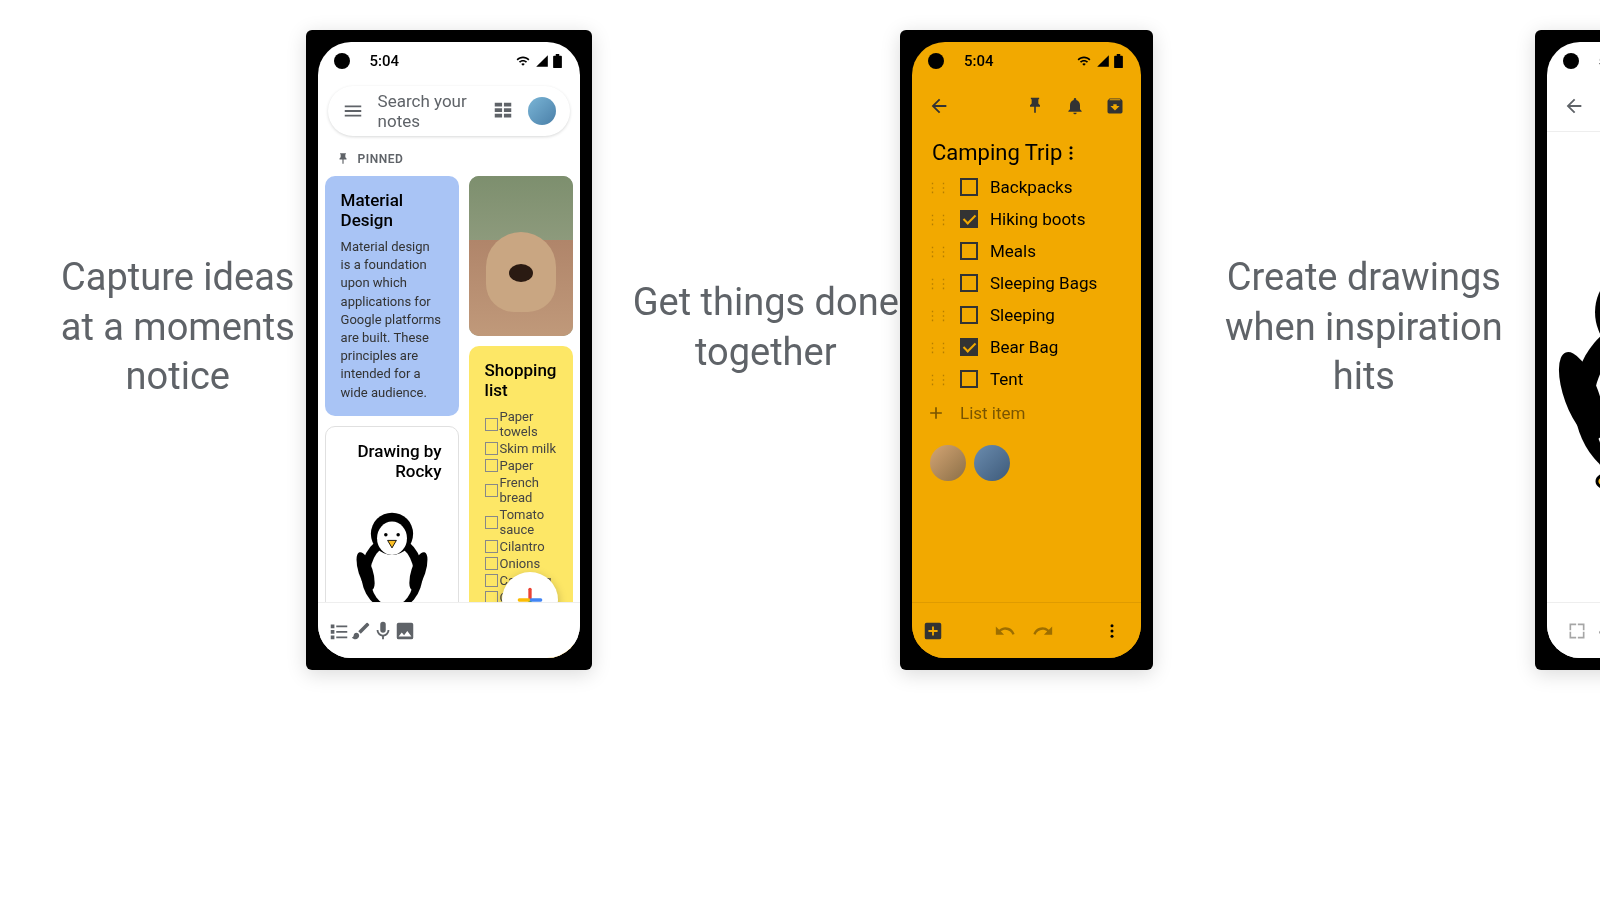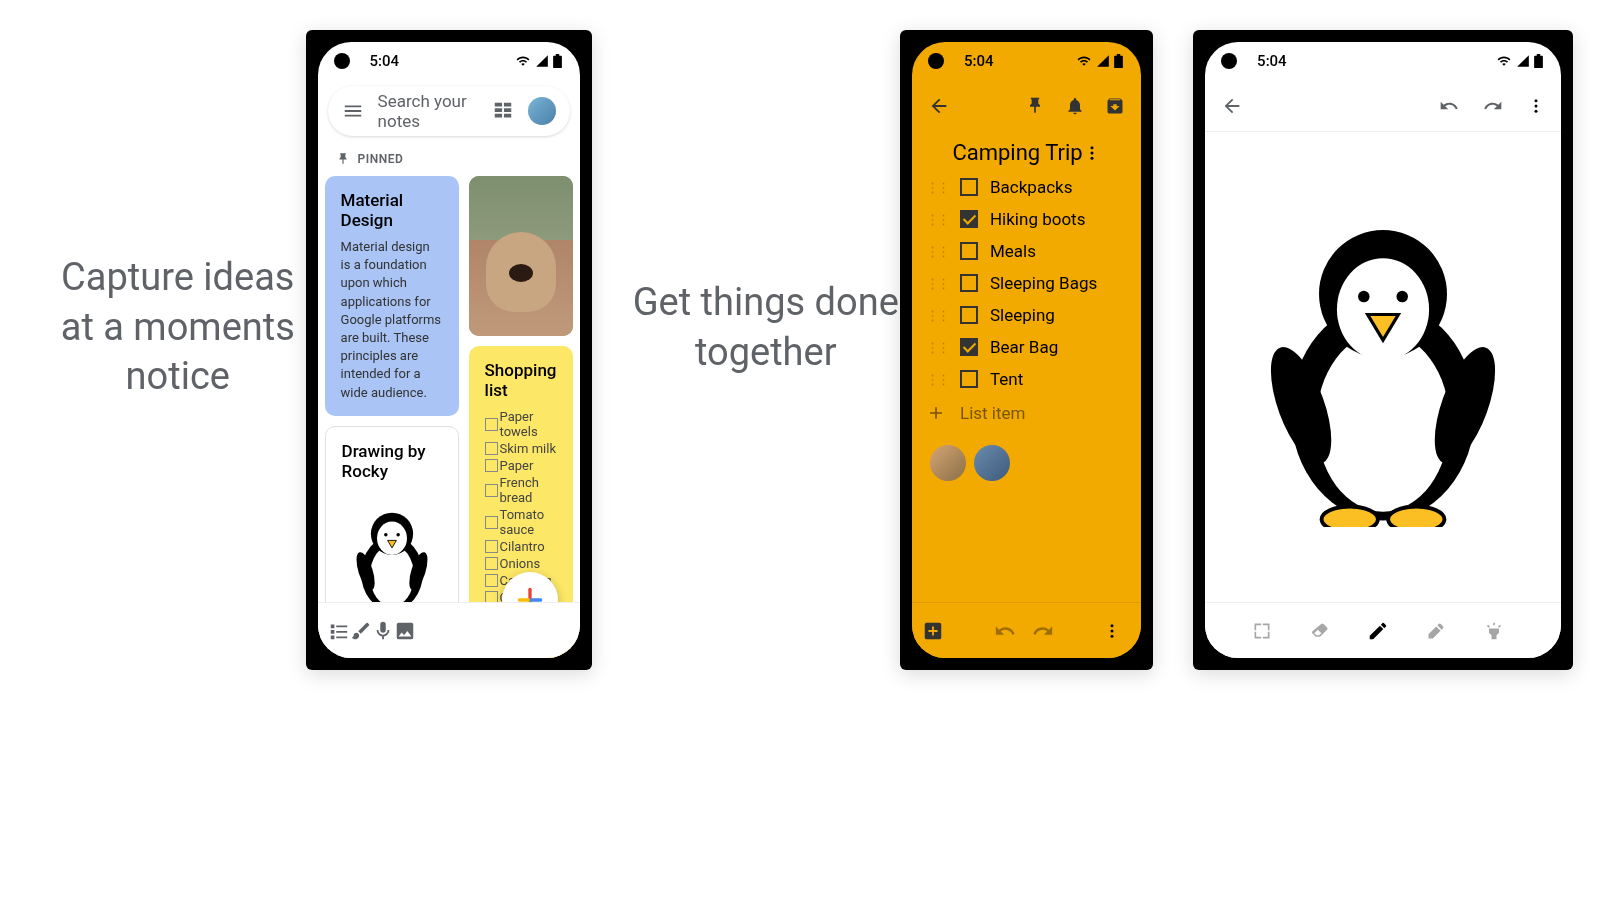--- a/index.html
+++ b/index.html
@@ -33,21 +33,21 @@
 .card .body{font-size:13px;line-height:1.4;color:#333}
 .shopitem{display:flex;align-items:center;gap:2px;font-size:13px;color:#444;padding:1px 0}
 .shopbox{width:13px;height:13px;border:1.5px solid #888;flex-shrink:0}
 .fab{position:absolute;bottom:30px;right:22px;width:56px;height:56px;border-radius:50%;background:#fff;box-shadow:0 3px 10px rgba(0,0,0,.25);display:flex;align-items:center;justify-content:center}
 .bottombar{position:absolute;bottom:0;left:0;right:0;height:56px;background:#fff;border-top:1px solid #eee;display:flex;align-items:center;justify-content:space-around;padding:0 20px 0 10px}
 .bottombar.yellow{background:#f2a900;border-top:1px solid rgba(0,0,0,.08)}
 .bottombar.white-draw{justify-content:space-evenly}
 
 .toolbar{height:52px;display:flex;align-items:center;padding:0 16px;gap:8px}
 .toolbar .spacer{flex:1}
-.note-title-row{display:flex;align-items:center;justify-content:center;padding:8px 20px 6px}
+.note-title-row{display:flex;align-items:center;justify-content:flex-start;padding:8px 20px 6px}
 .note-title{font-size:22px;font-weight:400}
 .checklist{padding:0 14px}
 .check-row{display:flex;align-items:center;gap:12px;padding:6px 0;font-size:17px}
 .drag{color:rgba(0,0,0,.25);font-size:13px;letter-spacing:-2px}
 .cbox{width:18px;height:18px;border:2px solid #333;flex-shrink:0;position:relative}
 .cbox.checked{background:#333}
 .cbox.checked:after{content:"";position:absolute;left:4px;top:0;width:5px;height:10px;border:solid #f2a900;border-width:0 2.5px 2.5px 0;transform:rotate(45deg)}
 .add-item{display:flex;align-items:center;gap:14px;padding:8px 4px;color:rgba(0,0,0,.5);font-size:17px}
 .collabs{display:flex;gap:8px;padding:14px 18px}
 .collab-av{width:36px;height:36px;border-radius:50%;background:#888}
@@ -105,21 +105,21 @@
             </svg>
           <span>PINNED</span>
         </div>
         <div class="grid">
           <div class="col">
             <div class="card blue">
               <div class="title">Material Design</div>
               <div class="body">Material design is a foundation upon which applications for Google platforms are built. These principles are intended for a wide audience.</div>
             </div>
             <div class="card white">
-              <div class="title" style="text-align:left;margin-bottom:22px">Drawing by Rocky</div>
+              <div class="title" style="text-align:right;margin-bottom:22px">Drawing by Rocky</div>
               <svg width="100" height="110" viewBox="0 0 200 250">
                 <ellipse cx="100" cy="160" rx="70" ry="85" fill="#000"></ellipse>
                 <ellipse cx="100" cy="165" rx="50" ry="70" fill="#fff"></ellipse>
                 <circle cx="100" cy="70" r="48" fill="#000"></circle>
                 <ellipse cx="100" cy="80" rx="34" ry="38" fill="#fff"></ellipse>
                 <circle cx="86" cy="72" r="4" fill="#000"></circle>
                   <circle cx="114" cy="72" r="4" fill="#000"></circle>
                 <path d="M90 85 L110 85 L100 102 Z" fill="#fbbf24" stroke="#000" stroke-width="2"></path>
                 <ellipse cx="40" cy="155" rx="16" ry="45" fill="#000" transform="rotate(-18 40 155)"></ellipse>
                 <ellipse cx="160" cy="155" rx="16" ry="45" fill="#000" transform="rotate(18 160 155)"></ellipse>
@@ -338,20 +338,21 @@
                 <circle cx="12" cy="12" r="2"></circle>
                 <circle cx="12" cy="19" r="2"></circle>
               </svg>
             </span>
         </div>
       </div>
     </div>
   </div>
 
   <div class="panel">
+    <div class="headline">Create drawings when inspiration hits</div>
     <div class="phone">
       <div class="screen">
         <div class="statusbar">
           <div class="punch"></div>
           <span class="clock">5:04</span>
           <span class="status-icons">
             <svg viewBox="0 0 24 24" width="16">
                 <path d="M1 9l2 2c4.97-4.97 13.03-4.97 18 0l2-2C16.93 2.93 7.07 2.93 1 9zm8 8l3 3 3-3c-1.66-1.66-4.34-1.66-6 0zm-4-4l2 2c2.76-2.76 7.24-2.76 10 0l2-2C15.14 9.14 8.86 9.14 5 13z"></path>
               </svg>
             <svg viewBox="0 0 24 24" width="16">

